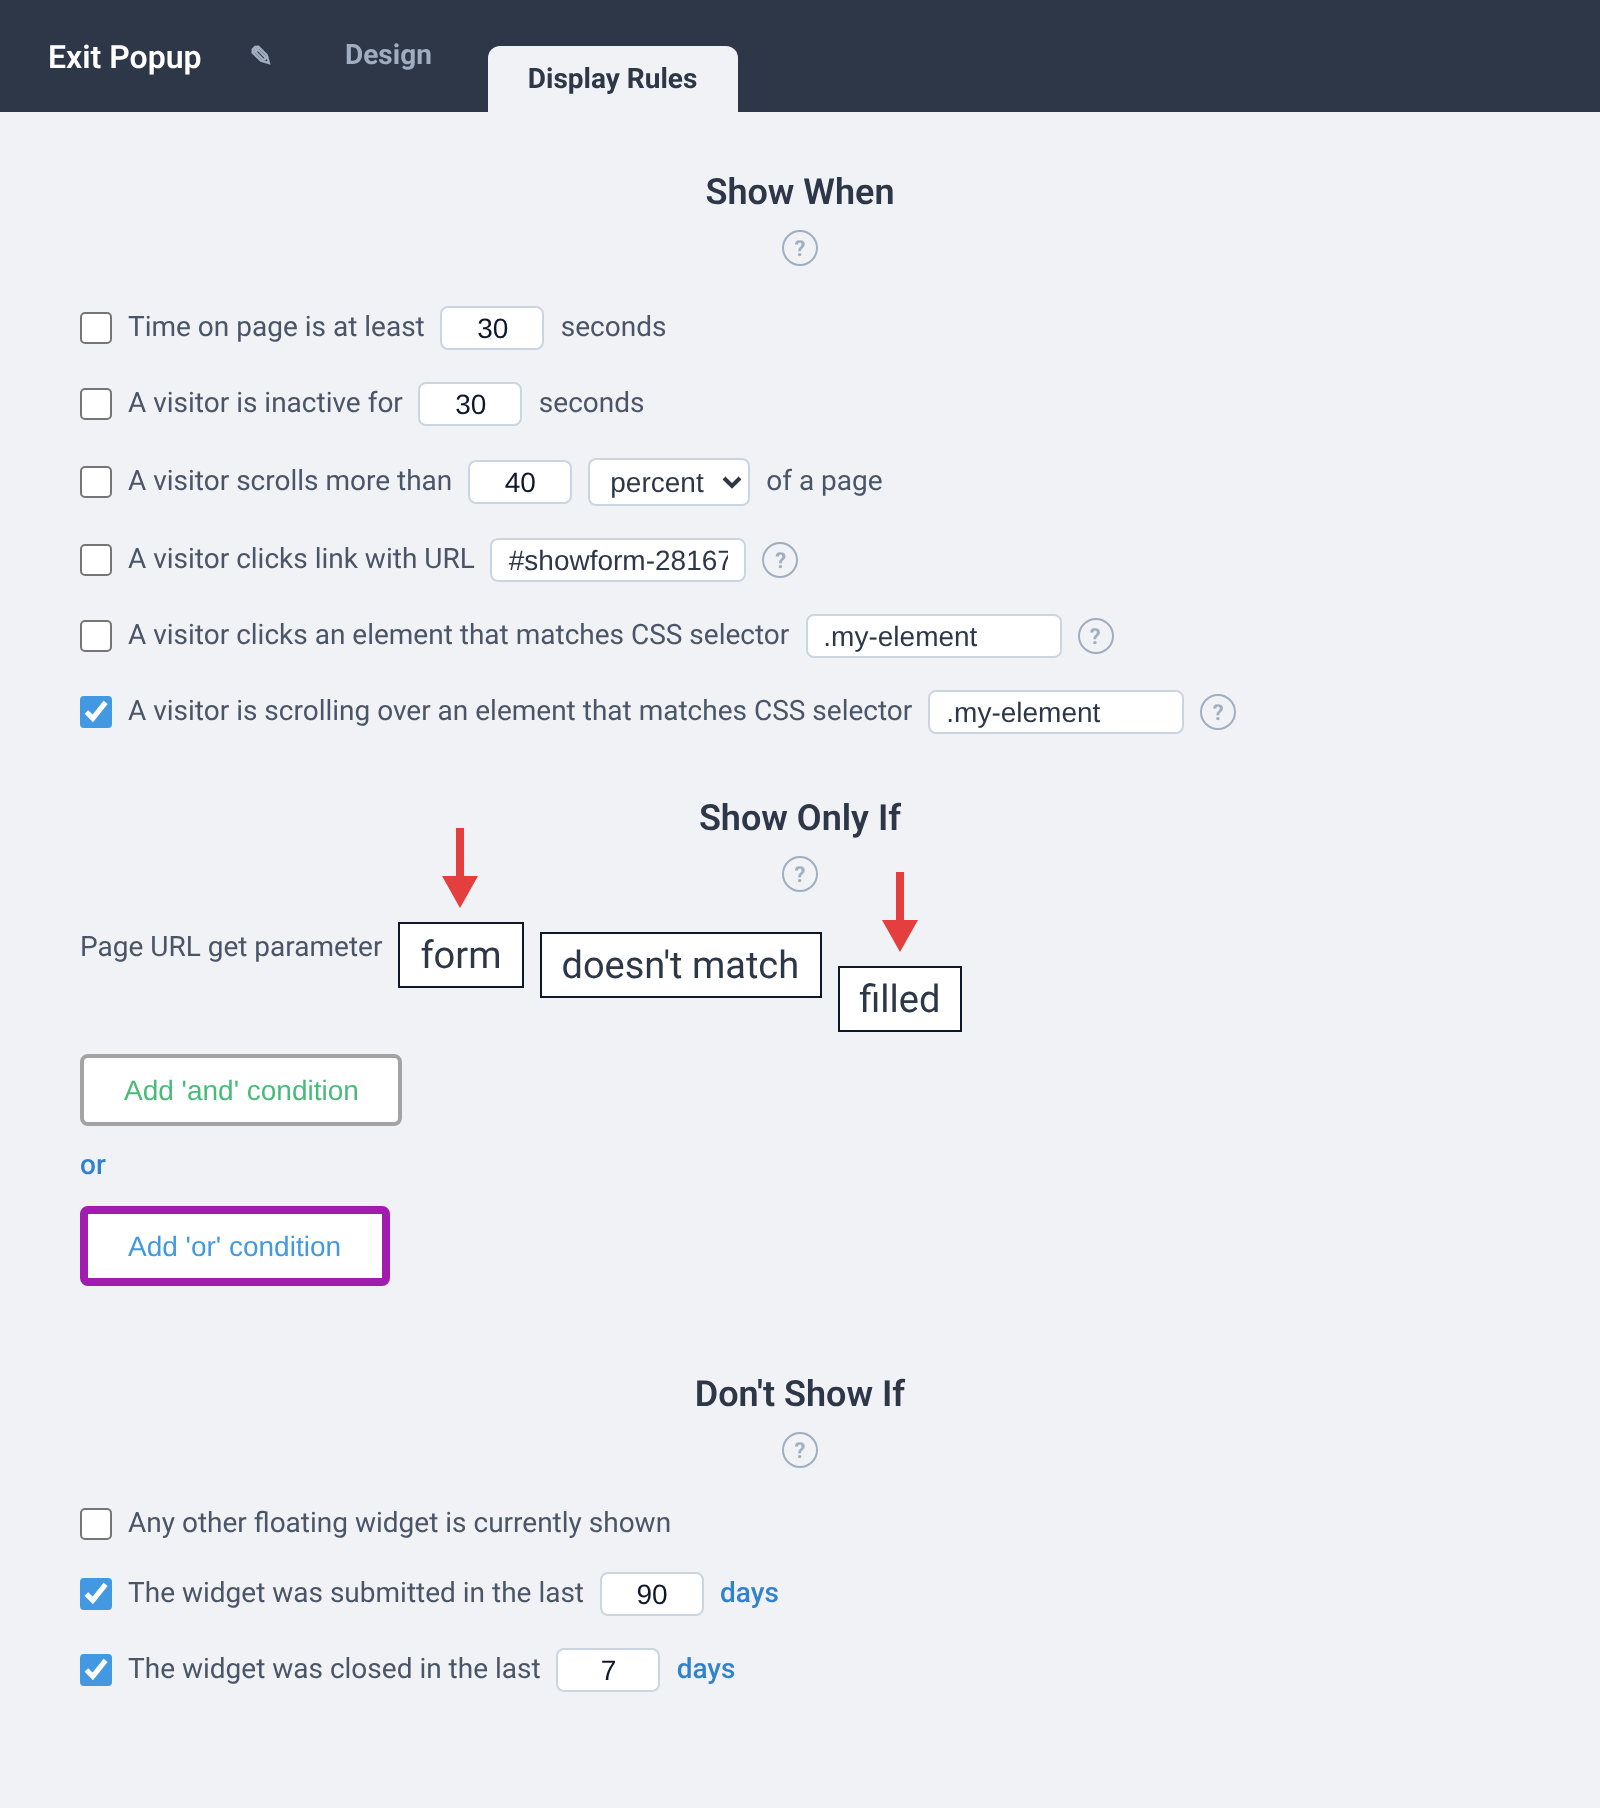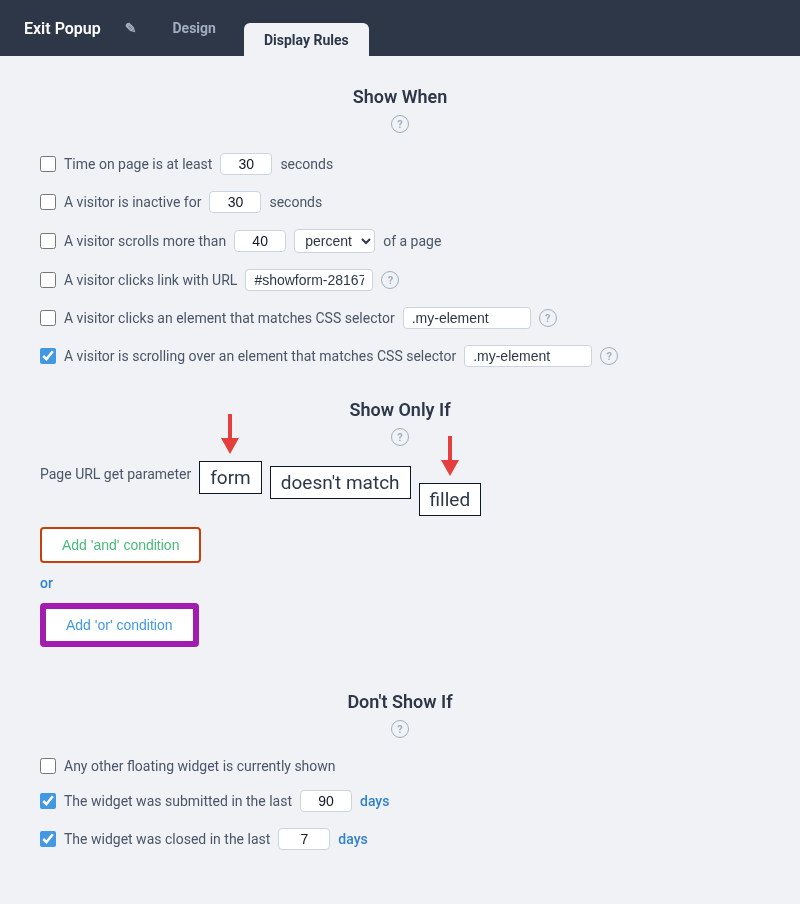--- a/index.html
+++ b/index.html
@@ -140,42 +140,42 @@
     .condition-badge {
       border: 1px solid #0f172a;
       border-radius: 0;
       padding: 4px 10px;
       font-size: 19px;
       background: #fff;
       color: #2d3748;
     }
 
     .btn-add-and {
-      border: 2px solid #c2410c;
+      border: 2px solid #a3a3a3;
       background: #fff;
       color: #48bb78;
       padding: 8px 20px;
       border-radius: 4px;
       font-size: 14px;
       font-weight: 500;
       cursor: pointer;
       display: inline-block;
       margin-bottom: 12px;
     }
 
     .or-label {
       font-size: 14px;
       color: #3182ce;
       margin-bottom: 12px;
       display: block;
       font-weight: 500;
     }
 
     .btn-add-or {
-      border: 6px solid #a21caf;
+      border: 4px solid #a21caf;
       background: #fff;
       color: #4299e1;
       padding: 8px 20px;
       border-radius: 4px;
       font-size: 14px;
       font-weight: 500;
       cursor: pointer;
       display: inline-block;
       margin-bottom: 12px;
     }

